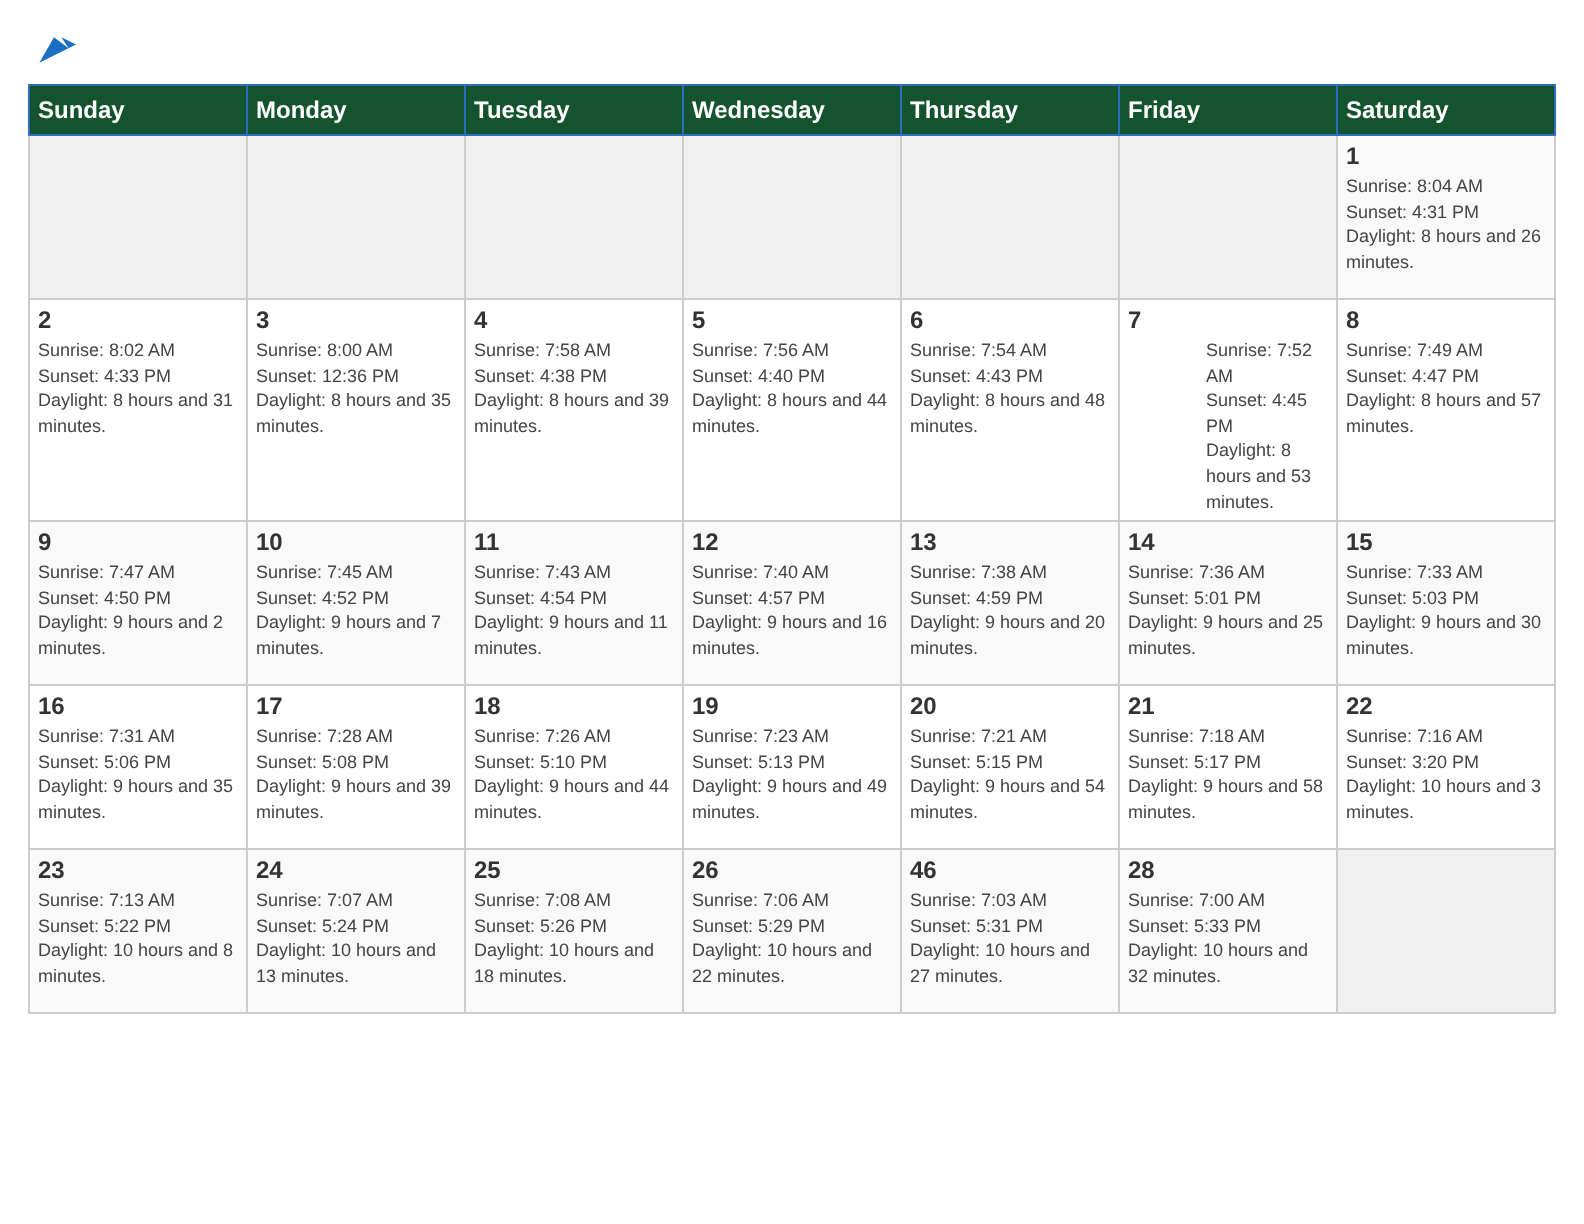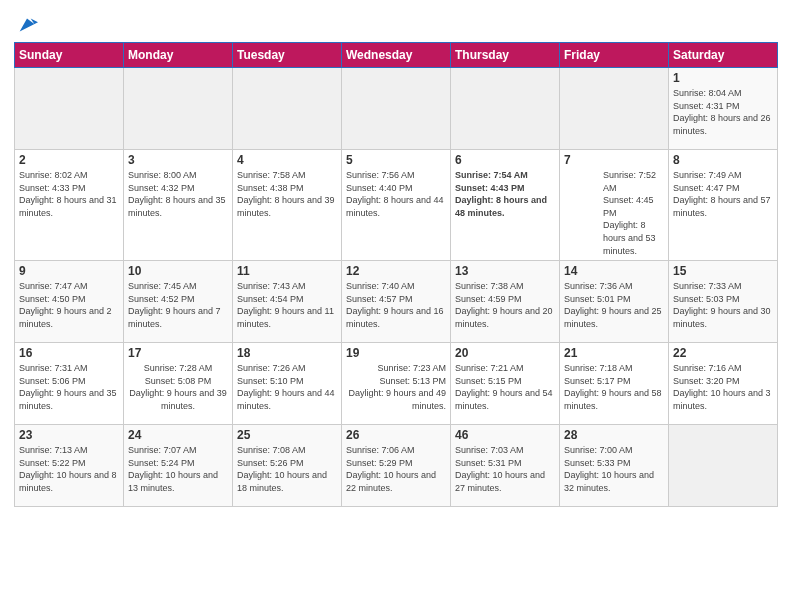--- a/index.html
+++ b/index.html
@@ -49,21 +49,21 @@
     .location {
       font-size: 14px;
       color: #555;
     }
     .calendar {
       width: 100%;
       border-collapse: collapse;
       table-layout: fixed;
     }
     .calendar thead th {
-      background: #be185d;
+      background: #14532d;
       color: #fff;
       font-size: 12px;
       font-weight: bold;
       padding: 5px 4px;
       text-align: left;
       border: 1px solid #2b6dc0;
     }
     .calendar tbody td {
       border: 1px solid #ccc;
       vertical-align: top;
@@ -149,38 +149,38 @@
         <tr>
           <td>
             <span class="day-number">2</span>
             <div class="day-info" style="white-space: pre-line;">Sunrise: 8:02 AM
 Sunset: 4:33 PM
 Daylight: 8 hours and 31 minutes.</div>
           </td>
           <td>
             <span class="day-number">3</span>
             <div class="day-info" style="white-space: pre-line;">Sunrise: 8:00 AM
-Sunset: 4:32 PM
+Sunset: 12:36 PM
 Daylight: 8 hours and 35 minutes.</div>
           </td>
           <td>
             <span class="day-number">4</span>
             <div class="day-info" style="white-space: pre-line;">Sunrise: 7:58 AM
 Sunset: 4:38 PM
 Daylight: 8 hours and 39 minutes.</div>
           </td>
           <td>
             <span class="day-number">5</span>
             <div class="day-info" style="white-space: pre-line;">Sunrise: 7:56 AM
 Sunset: 4:40 PM
 Daylight: 8 hours and 44 minutes.</div>
           </td>
           <td>
             <span class="day-number">6</span>
-            <div class="day-info" style="white-space: pre-line; font-weight: bold;">Sunrise: 7:54 AM
+            <div class="day-info" style="white-space: pre-line;">Sunrise: 7:54 AM
 Sunset: 4:43 PM
 Daylight: 8 hours and 48 minutes.</div>
           </td>
           <td>
             <span class="day-number">7</span>
             <div class="day-info" style="white-space: pre-line; margin-left: 39px;">Sunrise: 7:52 AM
 Sunset: 4:45 PM
 Daylight: 8 hours and 53 minutes.</div>
           </td>
           <td>
@@ -236,33 +236,33 @@
         </tr>
         <tr>
           <td>
             <span class="day-number">16</span>
             <div class="day-info" style="white-space: pre-line;">Sunrise: 7:31 AM
 Sunset: 5:06 PM
 Daylight: 9 hours and 35 minutes.</div>
           </td>
           <td>
             <span class="day-number">17</span>
-            <div class="day-info" style="white-space: pre-line; text-align: center;">Sunrise: 7:28 AM
+            <div class="day-info" style="white-space: pre-line;">Sunrise: 7:28 AM
 Sunset: 5:08 PM
 Daylight: 9 hours and 39 minutes.</div>
           </td>
           <td>
             <span class="day-number">18</span>
             <div class="day-info" style="white-space: pre-line;">Sunrise: 7:26 AM
 Sunset: 5:10 PM
 Daylight: 9 hours and 44 minutes.</div>
           </td>
           <td>
             <span class="day-number">19</span>
-            <div class="day-info" style="white-space: pre-line; text-align: right;">Sunrise: 7:23 AM
+            <div class="day-info" style="white-space: pre-line;">Sunrise: 7:23 AM
 Sunset: 5:13 PM
 Daylight: 9 hours and 49 minutes.</div>
           </td>
           <td>
             <span class="day-number">20</span>
             <div class="day-info" style="white-space: pre-line;">Sunrise: 7:21 AM
 Sunset: 5:15 PM
 Daylight: 9 hours and 54 minutes.</div>
           </td>
           <td>

